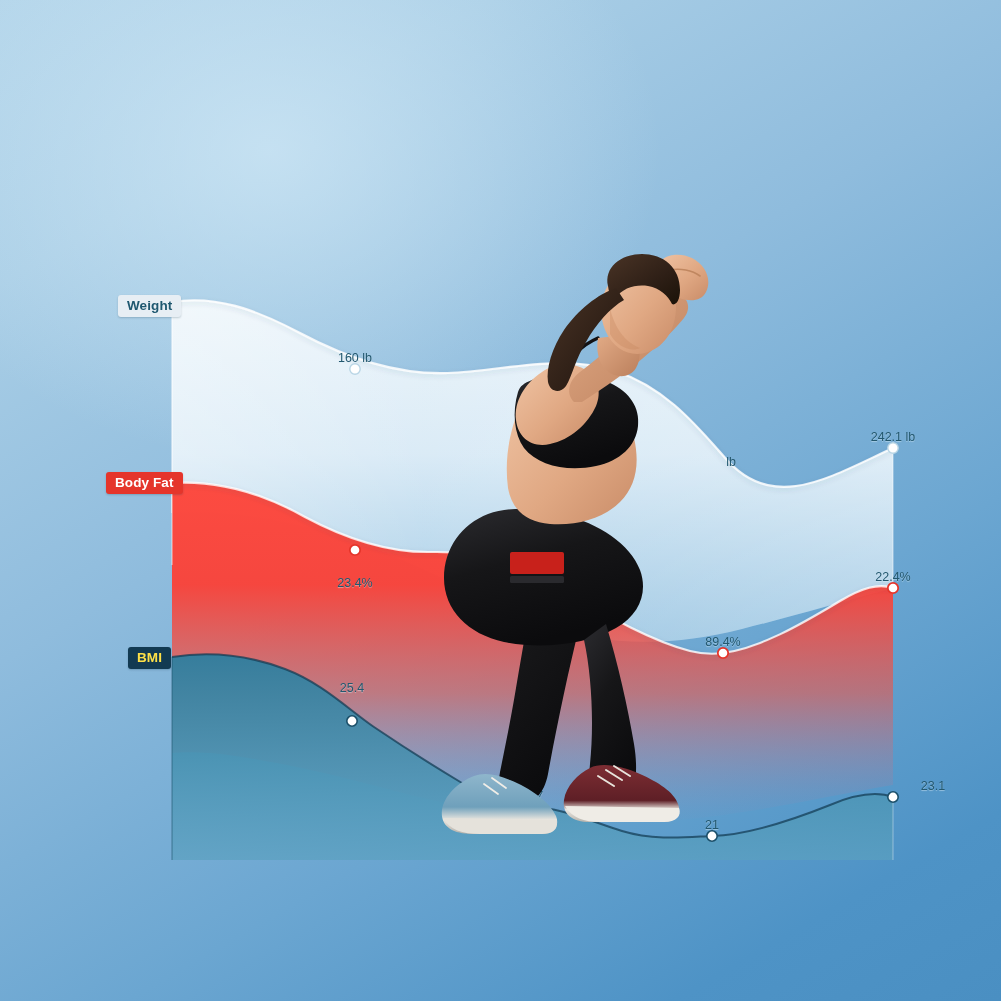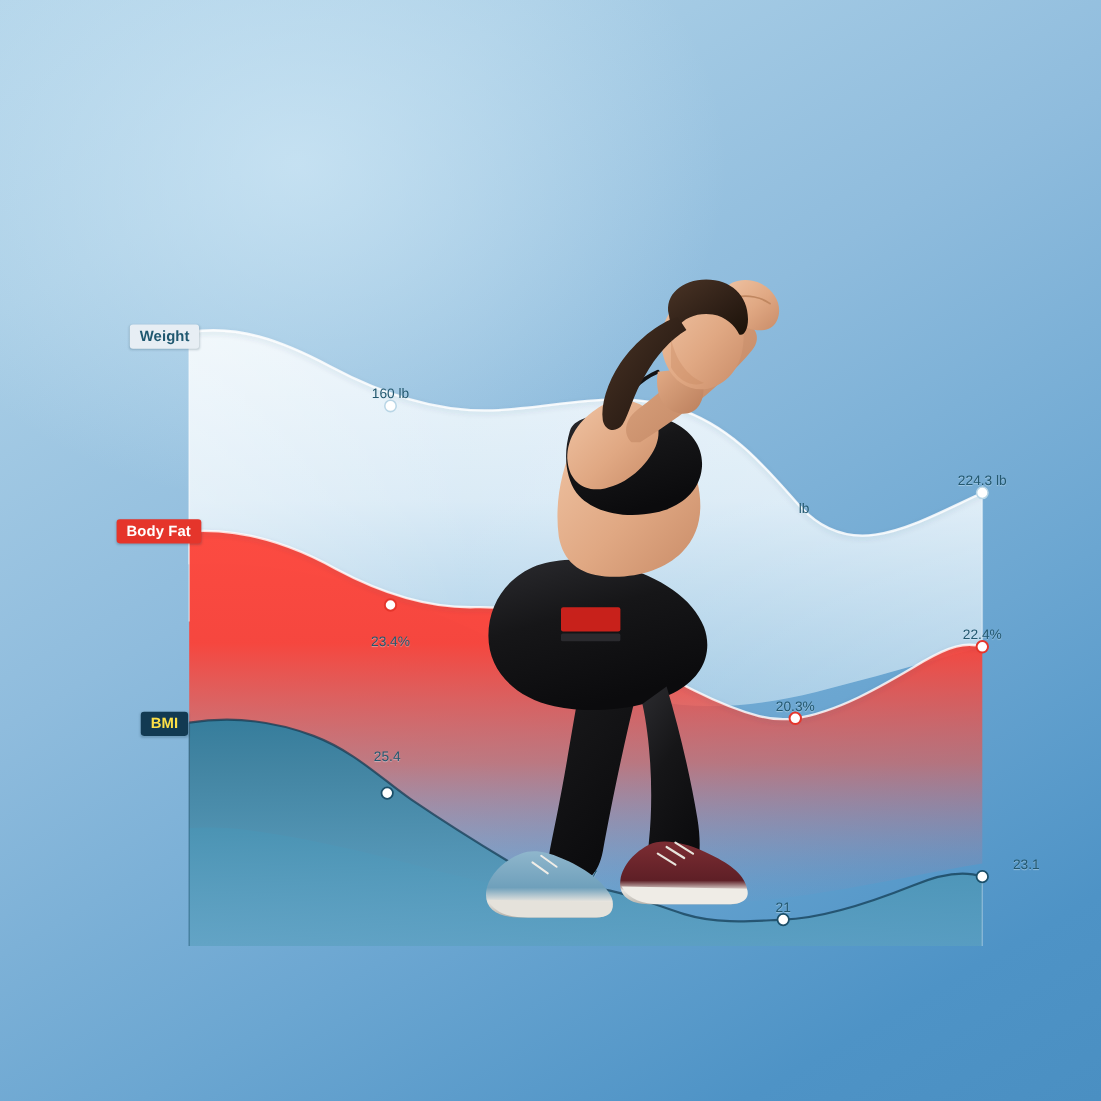--- a/index.html
+++ b/index.html
@@ -306,24 +306,24 @@
         <circle cx="893" cy="532" r="5.2" fill="#ffffff" stroke="#1b4f69" stroke-width="1.6"></circle>
       </g>
     </svg>
 
     <div class="series-label weight" style="left:118px; top:30px;">Weight</div>
     <div class="series-label bodyfat" style="left:106px; top:207px;">Body Fat</div>
     <div class="series-label bmi" style="left:128px; top:382px;">BMI</div>
 
     <div class="pt-label" style="left:355px; top:86px;">160 lb</div>
     <div class="pt-label" style="left:731px; top:190px;">lb</div>
-    <div class="pt-label" style="left:893px; top:165px;">224.3 lb</div>
+    <div class="pt-label" style="left:893px; top:165px;">242.1 lb</div>
 
     <div class="pt-label" style="left:355px; top:267px;margin-top:44px;">23.4%</div>
-    <div class="pt-label" style="left:723px; top:370px;">20.3%</div>
+    <div class="pt-label" style="left:723px; top:370px;">89.4%</div>
     <div class="pt-label" style="left:893px; top:305px;">22.4%</div>
 
     <div class="pt-label" style="left:352px; top:416px;">25.4</div>
     <div class="pt-label" style="left:531px; top:524px;">22.7</div>
     <div class="pt-label" style="left:712px; top:553px;">21</div>
     <div class="pt-label" style="left:893px; top:514px;margin-left:40px;">23.1</div>
   </div>
 
   <svg id="athlete" viewBox="0 0 380 600">
     <defs>

